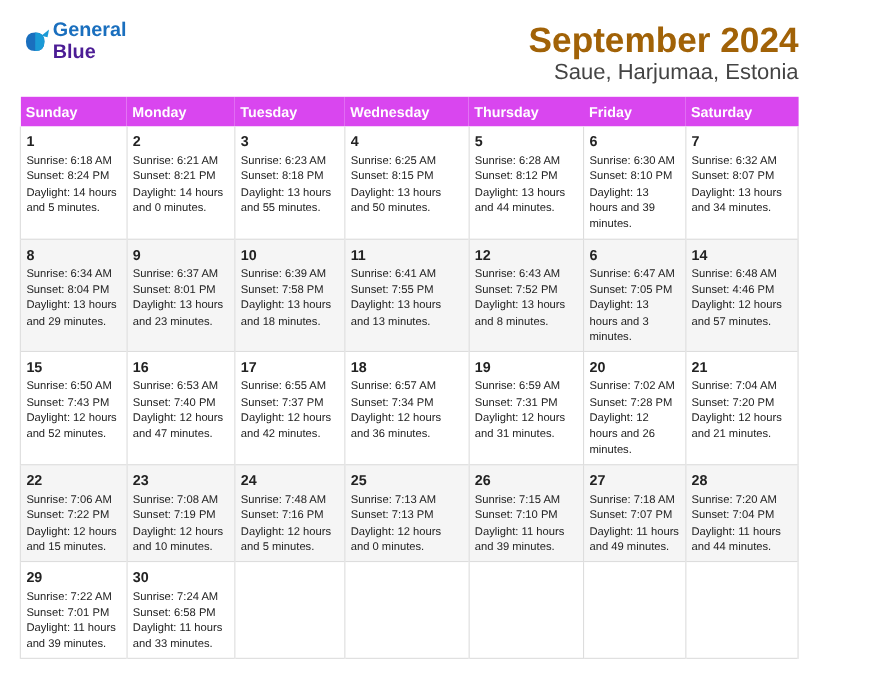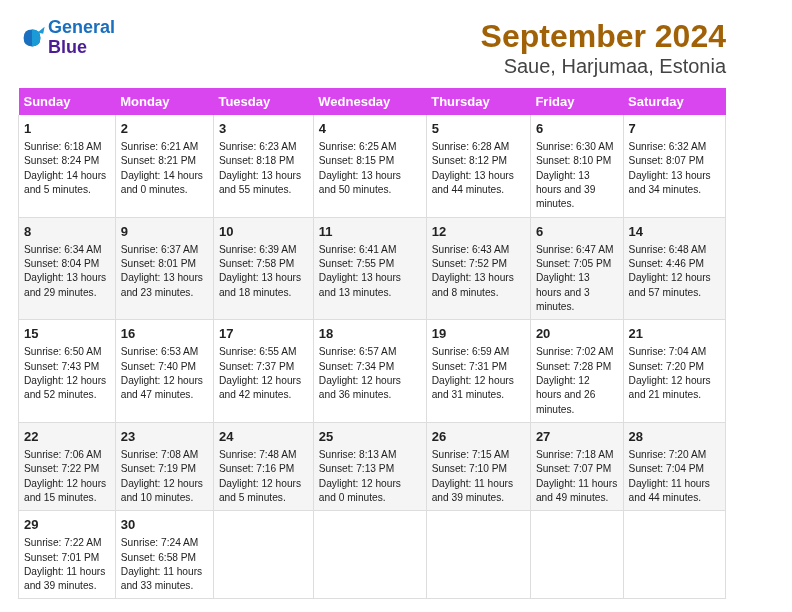--- a/index.html
+++ b/index.html
@@ -155,21 +155,21 @@
           <td><span class="day-num">17</span><span>Sunrise: 6:55 AM</span><br><span>Sunset: 7:37 PM</span><br><span>Daylight: 12 hours and 42 minutes.</span></td>
           <td><span class="day-num">18</span><span>Sunrise: 6:57 AM</span><br><span>Sunset: 7:34 PM</span><br><span>Daylight: 12 hours and 36 minutes.</span></td>
           <td><span class="day-num">19</span><span>Sunrise: 6:59 AM</span><br><span>Sunset: 7:31 PM</span><br><span>Daylight: 12 hours and 31 minutes.</span></td>
           <td><span class="day-num">20</span><span>Sunrise: 7:02 AM</span><br><span>Sunset: 7:28 PM</span><br><span>Daylight: 12 hours and 26 minutes.</span></td>
           <td><span class="day-num">21</span><span>Sunrise: 7:04 AM</span><br><span>Sunset: 7:20 PM</span><br><span>Daylight: 12 hours and 21 minutes.</span></td>
         </tr>
         <tr>
           <td><span class="day-num">22</span><span>Sunrise: 7:06 AM</span><br><span>Sunset: 7:22 PM</span><br><span>Daylight: 12 hours and 15 minutes.</span></td>
           <td><span class="day-num">23</span><span>Sunrise: 7:08 AM</span><br><span>Sunset: 7:19 PM</span><br><span>Daylight: 12 hours and 10 minutes.</span></td>
           <td><span class="day-num">24</span><span>Sunrise: 7:48 AM</span><br><span>Sunset: 7:16 PM</span><br><span>Daylight: 12 hours and 5 minutes.</span></td>
-          <td><span class="day-num">25</span><span>Sunrise: 8:13 AM</span><br><span>Sunset: 7:13 PM</span><br><span>Daylight: 12 hours and 0 minutes.</span></td>
+          <td><span class="day-num">25</span><span>Sunrise: 7:13 AM</span><br><span>Sunset: 7:13 PM</span><br><span>Daylight: 12 hours and 0 minutes.</span></td>
           <td><span class="day-num">26</span><span>Sunrise: 7:15 AM</span><br><span>Sunset: 7:10 PM</span><br><span>Daylight: 11 hours and 39 minutes.</span></td>
           <td><span class="day-num">27</span><span>Sunrise: 7:18 AM</span><br><span>Sunset: 7:07 PM</span><br><span>Daylight: 11 hours and 49 minutes.</span></td>
           <td><span class="day-num">28</span><span>Sunrise: 7:20 AM</span><br><span>Sunset: 7:04 PM</span><br><span>Daylight: 11 hours and 44 minutes.</span></td>
         </tr>
         <tr>
           <td><span class="day-num">29</span><span>Sunrise: 7:22 AM</span><br><span>Sunset: 7:01 PM</span><br><span>Daylight: 11 hours and 39 minutes.</span></td>
           <td><span class="day-num">30</span><span>Sunrise: 7:24 AM</span><br><span>Sunset: 6:58 PM</span><br><span>Daylight: 11 hours and 33 minutes.</span></td>
           <td class="empty-cell">&nbsp;</td>
           <td class="empty-cell">&nbsp;</td>
           <td class="empty-cell">&nbsp;</td>

